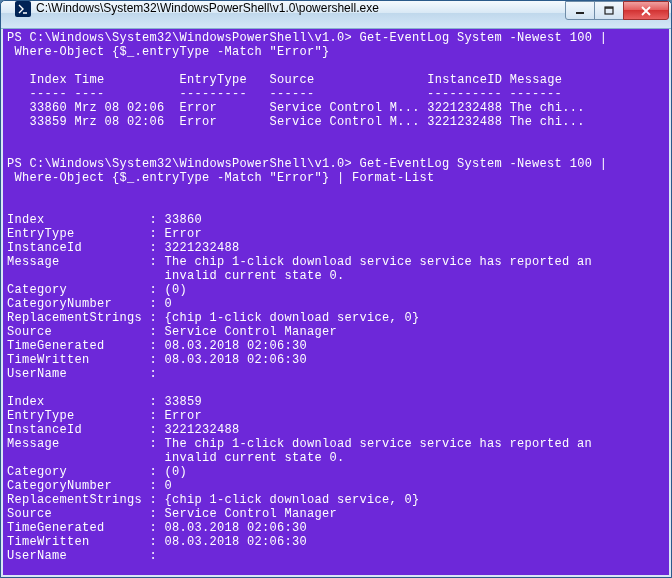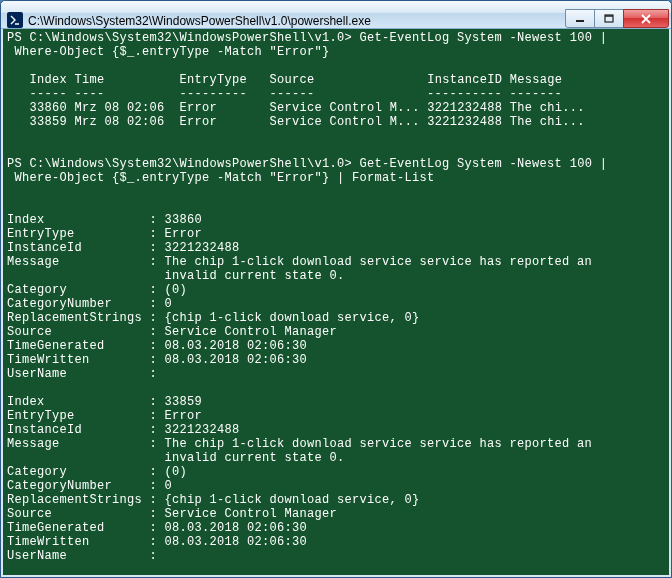--- a/index.html
+++ b/index.html
@@ -17,22 +17,22 @@
     border: 1px solid #2b5a8a;
     border-radius: 5px 5px 0 0;
     box-shadow: 0 0 8px rgba(0,0,0,0.3);
     display: flex;
     flex-direction: column;
   }
   .titlebar {
     height: 28px;
     background: linear-gradient(to bottom, #f5fafe 0%, #d8e8f5 45%, #c0d8ec 46%, #d4e7f7 100%);
     display: flex;
-    align-items: flex-end;
-    padding: 0 2px 0 6px;
+    align-items: flex-start;
+    padding: 0 2px 0 14px;
     border-bottom: 1px solid #8ab0d0;
     border-radius: 5px 5px 0 0;
   }
   .titlebar-icon {
     width: 16px;
     height: 16px;
     margin-right: 5px;
     display: flex;
     align-items: center;
     justify-content: center;
@@ -67,21 +67,21 @@
   .winbtn.close {
     background: linear-gradient(to bottom, #f0a0a0 0%, #e56060 45%, #d13030 46%, #e86060 100%);
     border-color: #a03030;
     color: #fff;
     border-radius: 0 0 3px 0;
     width: 46px;
   }
   .winbtn svg { display:block; }
   .console {
     flex: 1;
-    background: #14532d;
+    background: #6d28d9;
     color: #fff;
     font-size: 12px;
     line-height: 14px;
     padding: 2px 4px;
     overflow: hidden;
     white-space: pre;
     letter-spacing: 0.3px;
     border: 2px solid #d9e7f5;
     border-top:none;
   }

